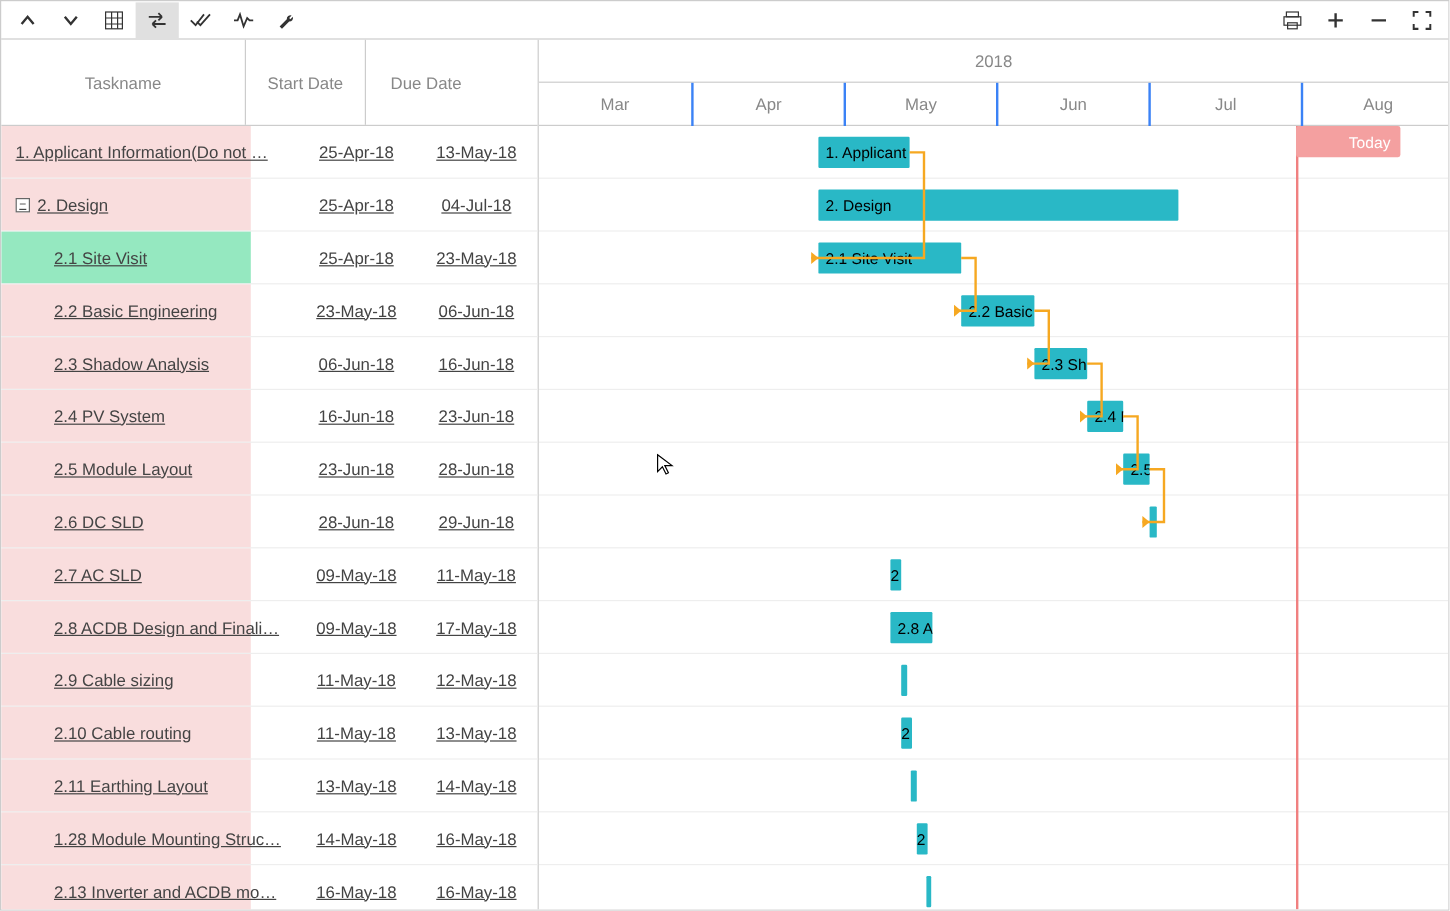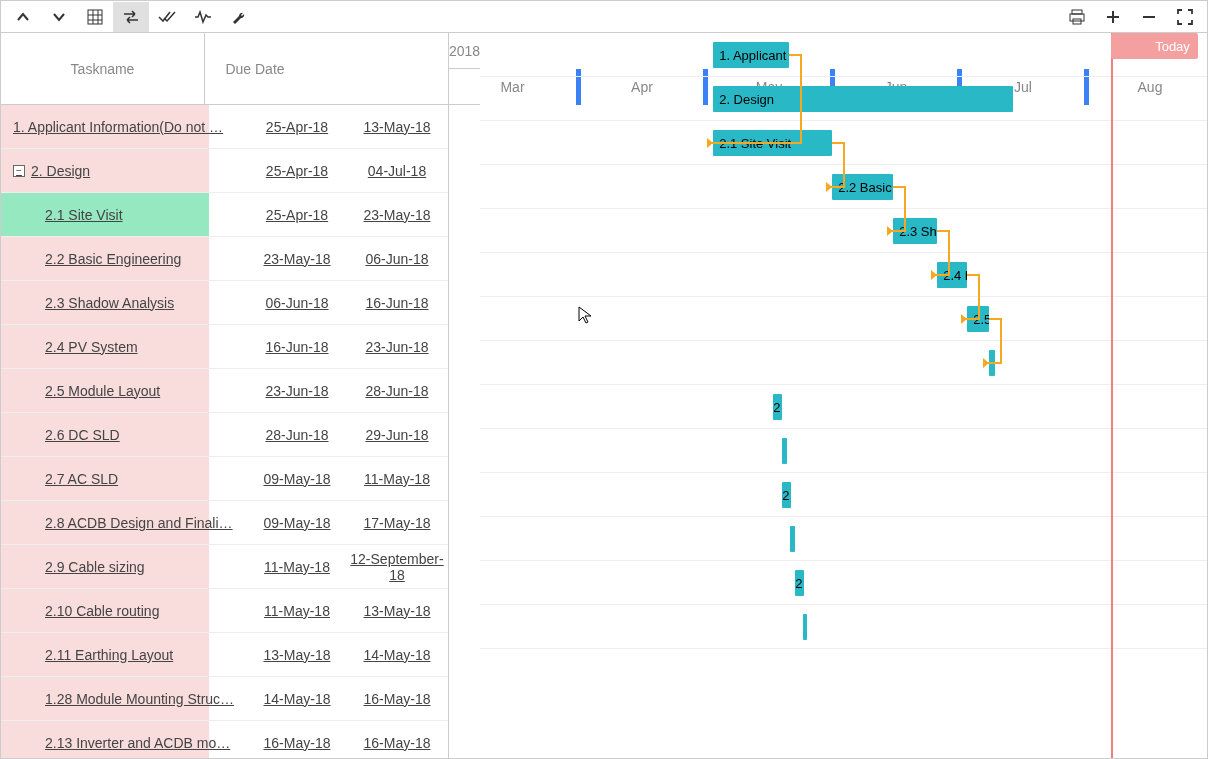--- a/index.html
+++ b/index.html
@@ -23,25 +23,25 @@
 .row .c1 { width: 246px; padding-left: 12px; white-space: nowrap; overflow: hidden; display: flex; align-items: center; }
 .row .c2 { width: 100px; text-align: center; }
 .row .c3 { width: 100px; text-align: center; }
 .row.shade::before { content: ""; position: absolute; left: 0; top: 0; bottom: 0; width: 208px; background: rgba(244,193,193,0.55); z-index: 0; }
 .row.shade.sel::before { background: #95e8c0; }
 .row .c1, .row .c2, .row .c3 { position: relative; z-index: 1; }
 .indent1 { padding-left: 44px !important; }
 .expander { width: 12px; height: 12px; border: 1px solid #666; display: inline-flex; align-items: center; justify-content: center; font-size: 10px; line-height: 1; margin-right: 6px; cursor: pointer; background: #fff; }
 
 
-.chart { flex: 1; display: flex; flex-direction: row; position: relative; overflow: hidden; }
+.chart { flex: 1; display: flex; flex-direction: column; position: relative; overflow: hidden; }
 .timescale { height: 72px; border-bottom: 1px solid #ccc; position: relative; }
 .ts-year { height: 36px; text-align: center; color: #888; display: flex; align-items: center; justify-content: center; border-bottom: 1px solid #ccc; }
 .ts-months { height: 36px; position: relative; }
-.ts-month { position: absolute; top: 0; bottom: 0; display: flex; align-items: center; justify-content: center; color: #888; border-left: 5px solid #3b82f6; }
+.ts-month { position: absolute; top: 0; bottom: 0; display: flex; align-items: center; justify-content: center; color: #888; border-left: 2px solid #3b82f6; }
 .ts-month:first-child { border-left: none; }
 .chart-body { flex: 1; position: relative; overflow: hidden; }
 .chart-row { height: 44px; position: relative; border-bottom: 1px solid #eee; }
 .task-bar { position: absolute; top: 9px; height: 26px; background: #29b8c6; color: #000000; display: flex; align-items: center; padding: 0 6px; white-space: nowrap; overflow: hidden; font-size: 13px; border-radius: 1px; cursor: pointer; }
 .today-marker { position: absolute; top: 0; bottom: 0; width: 2px; background: #f08080; z-index: 3; }
 .today-flag { position: absolute; top: 0; height: 26px; background: #f4a0a0; color: #fff; display: flex; align-items: center; padding: 0 8px; font-size: 13px; z-index: 3; border-radius: 2px; }
 .dep { position: absolute; pointer-events: none; z-index: 2; }
 .dep path { stroke: #f6a821; stroke-width: 2; fill: none; }
 .dep .arrow { fill: #f6a821; }
 .cursor-svg { position: absolute; z-index: 5; pointer-events: none; }
@@ -111,20 +111,21 @@
           <path d="M1 5 V1 H5 M11 1 H15 V5 M15 11 V15 H11 M5 15 H1 V11" stroke="#333" stroke-width="1.8" fill="none"></path>
         </svg>
     </div>
   </div>
 
   <div class="main">
 
     <div class="grid">
       <div class="grid-header">
         <div class="col" style="width:204px">Taskname</div>
+        <div class="col" style="width:100px">Start Date</div>
         <div class="col" style="width:100px;border-right:none">Due Date</div>
       </div>
       <div class="grid-body" id="grid-body">
           <div class="row shade">
             <div class="c1">
               <span>1. Applicant Information(Do not …</span>
             </div>
             <div class="c2">25-Apr-18</div>
             <div class="c3">13-May-18</div>
           </div>
@@ -190,21 +191,21 @@
               <span>2.8 ACDB Design and Finali…</span>
             </div>
             <div class="c2">09-May-18</div>
             <div class="c3">17-May-18</div>
           </div>
           <div class="row shade">
             <div class="c1 indent1">
               <span>2.9 Cable sizing</span>
             </div>
             <div class="c2">11-May-18</div>
-            <div class="c3">12-September-18</div>
+            <div class="c3">12-May-18</div>
           </div>
           <div class="row shade">
             <div class="c1 indent1">
               <span>2.10 Cable routing</span>
             </div>
             <div class="c2">11-May-18</div>
             <div class="c3">13-May-18</div>
           </div>
           <div class="row shade">
             <div class="c1 indent1">
@@ -268,20 +269,23 @@
           <div class="chart-row">
             <div class="task-bar" style="left: 487px; width: 22px;">2.5</div>
           </div>
           <div class="chart-row">
             <div class="task-bar" style="left: 509px; width: 6px; padding: 0px;"></div>
           </div>
           <div class="chart-row">
             <div class="task-bar" style="left: 293px; width: 9px; padding: 0px;">2</div>
           </div>
           <div class="chart-row">
+            <div class="task-bar" style="left: 293px; width: 35px;">2.8 A</div>
+          </div>
+          <div class="chart-row">
             <div class="task-bar" style="left: 302px; width: 5px; padding: 0px;"></div>
           </div>
           <div class="chart-row">
             <div class="task-bar" style="left: 302px; width: 9px; padding: 0px;">2</div>
           </div>
           <div class="chart-row">
             <div class="task-bar" style="left: 310px; width: 5px; padding: 0px;"></div>
           </div>
           <div class="chart-row">
             <div class="task-bar" style="left: 315px; width: 9px; padding: 0px;">2</div>

